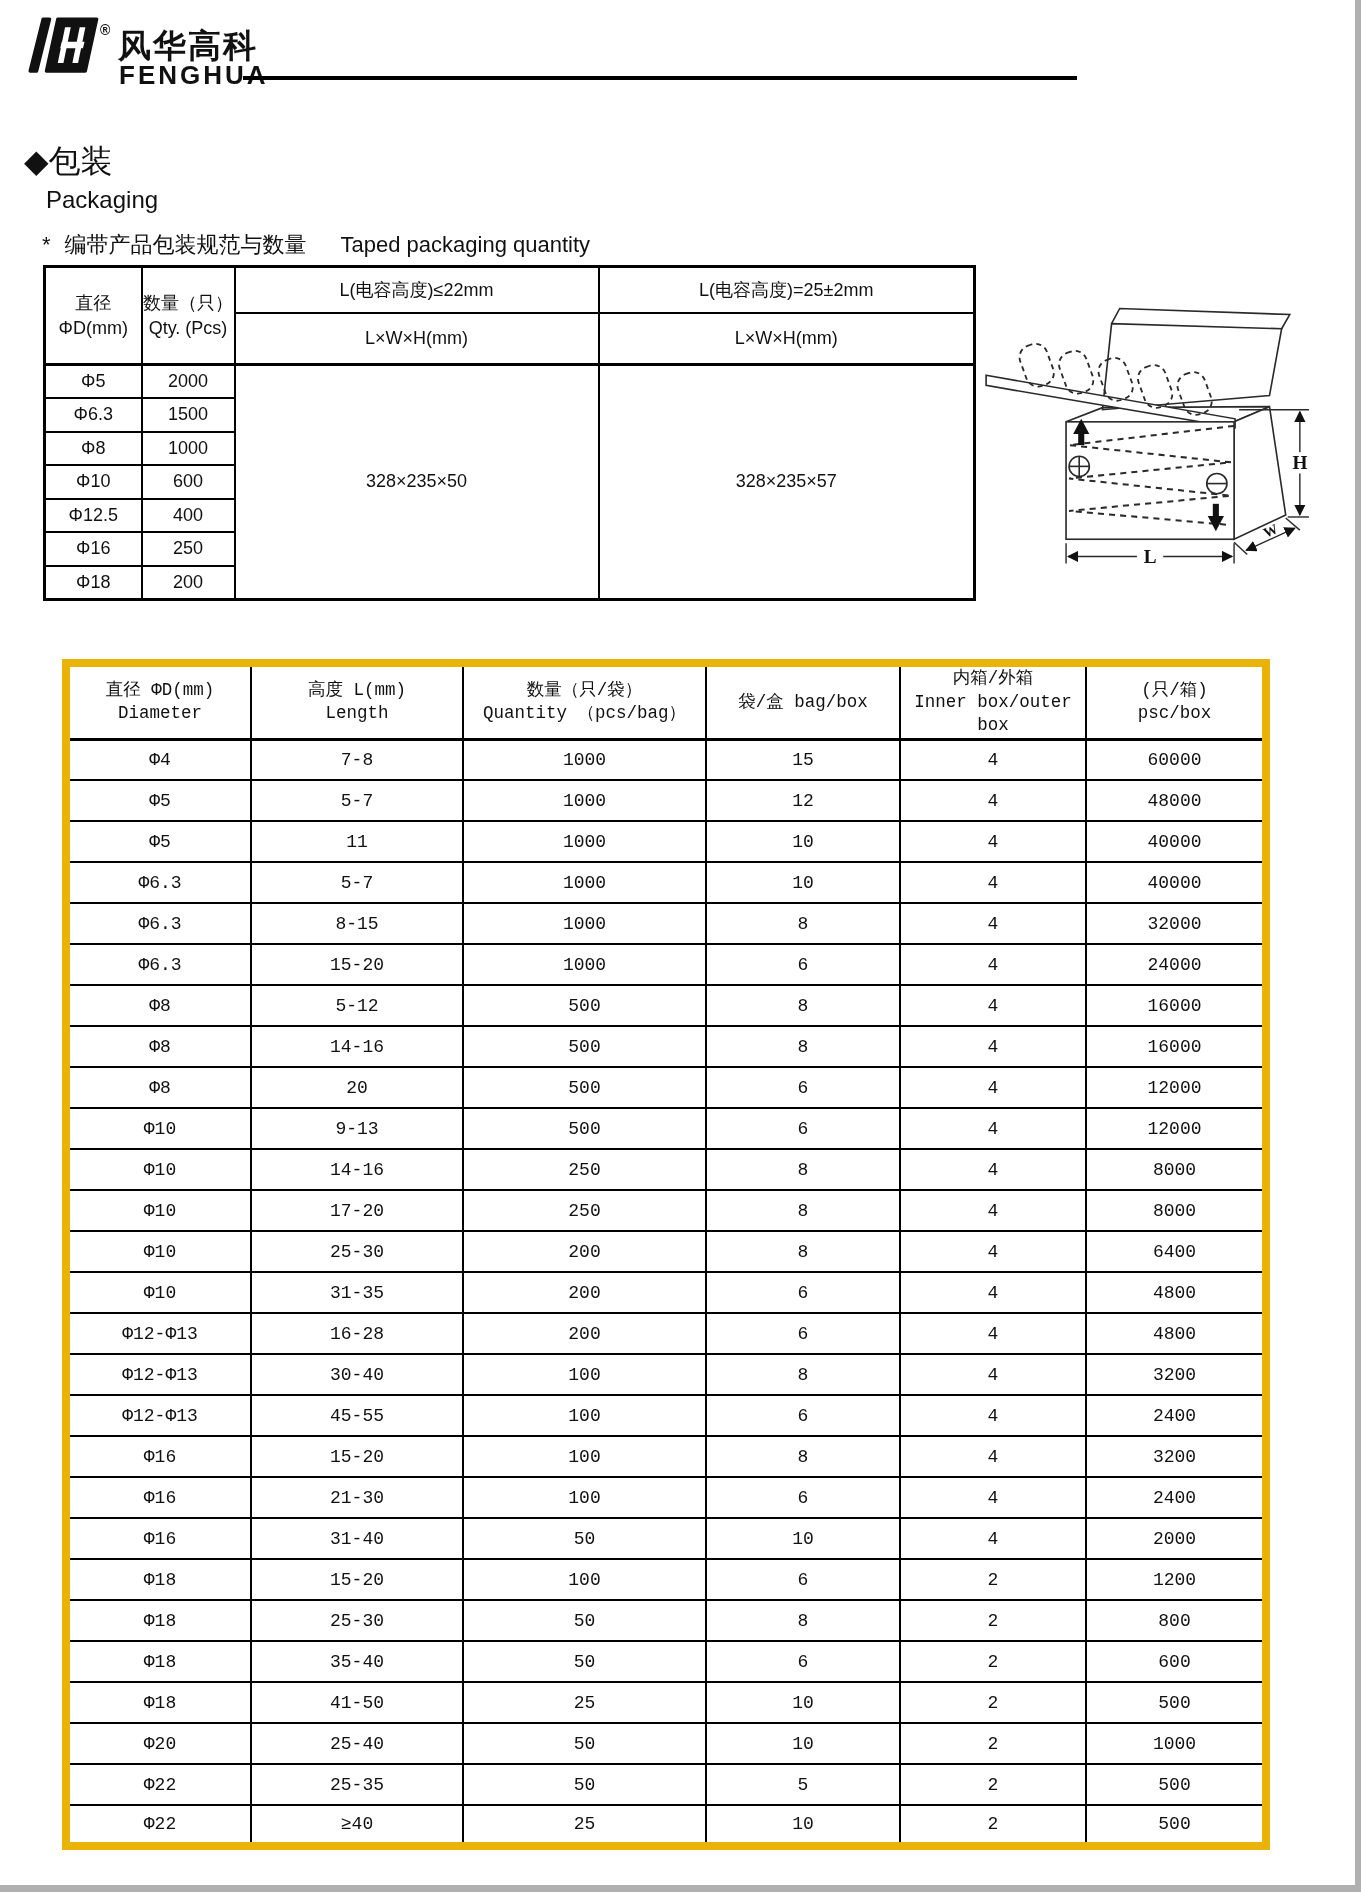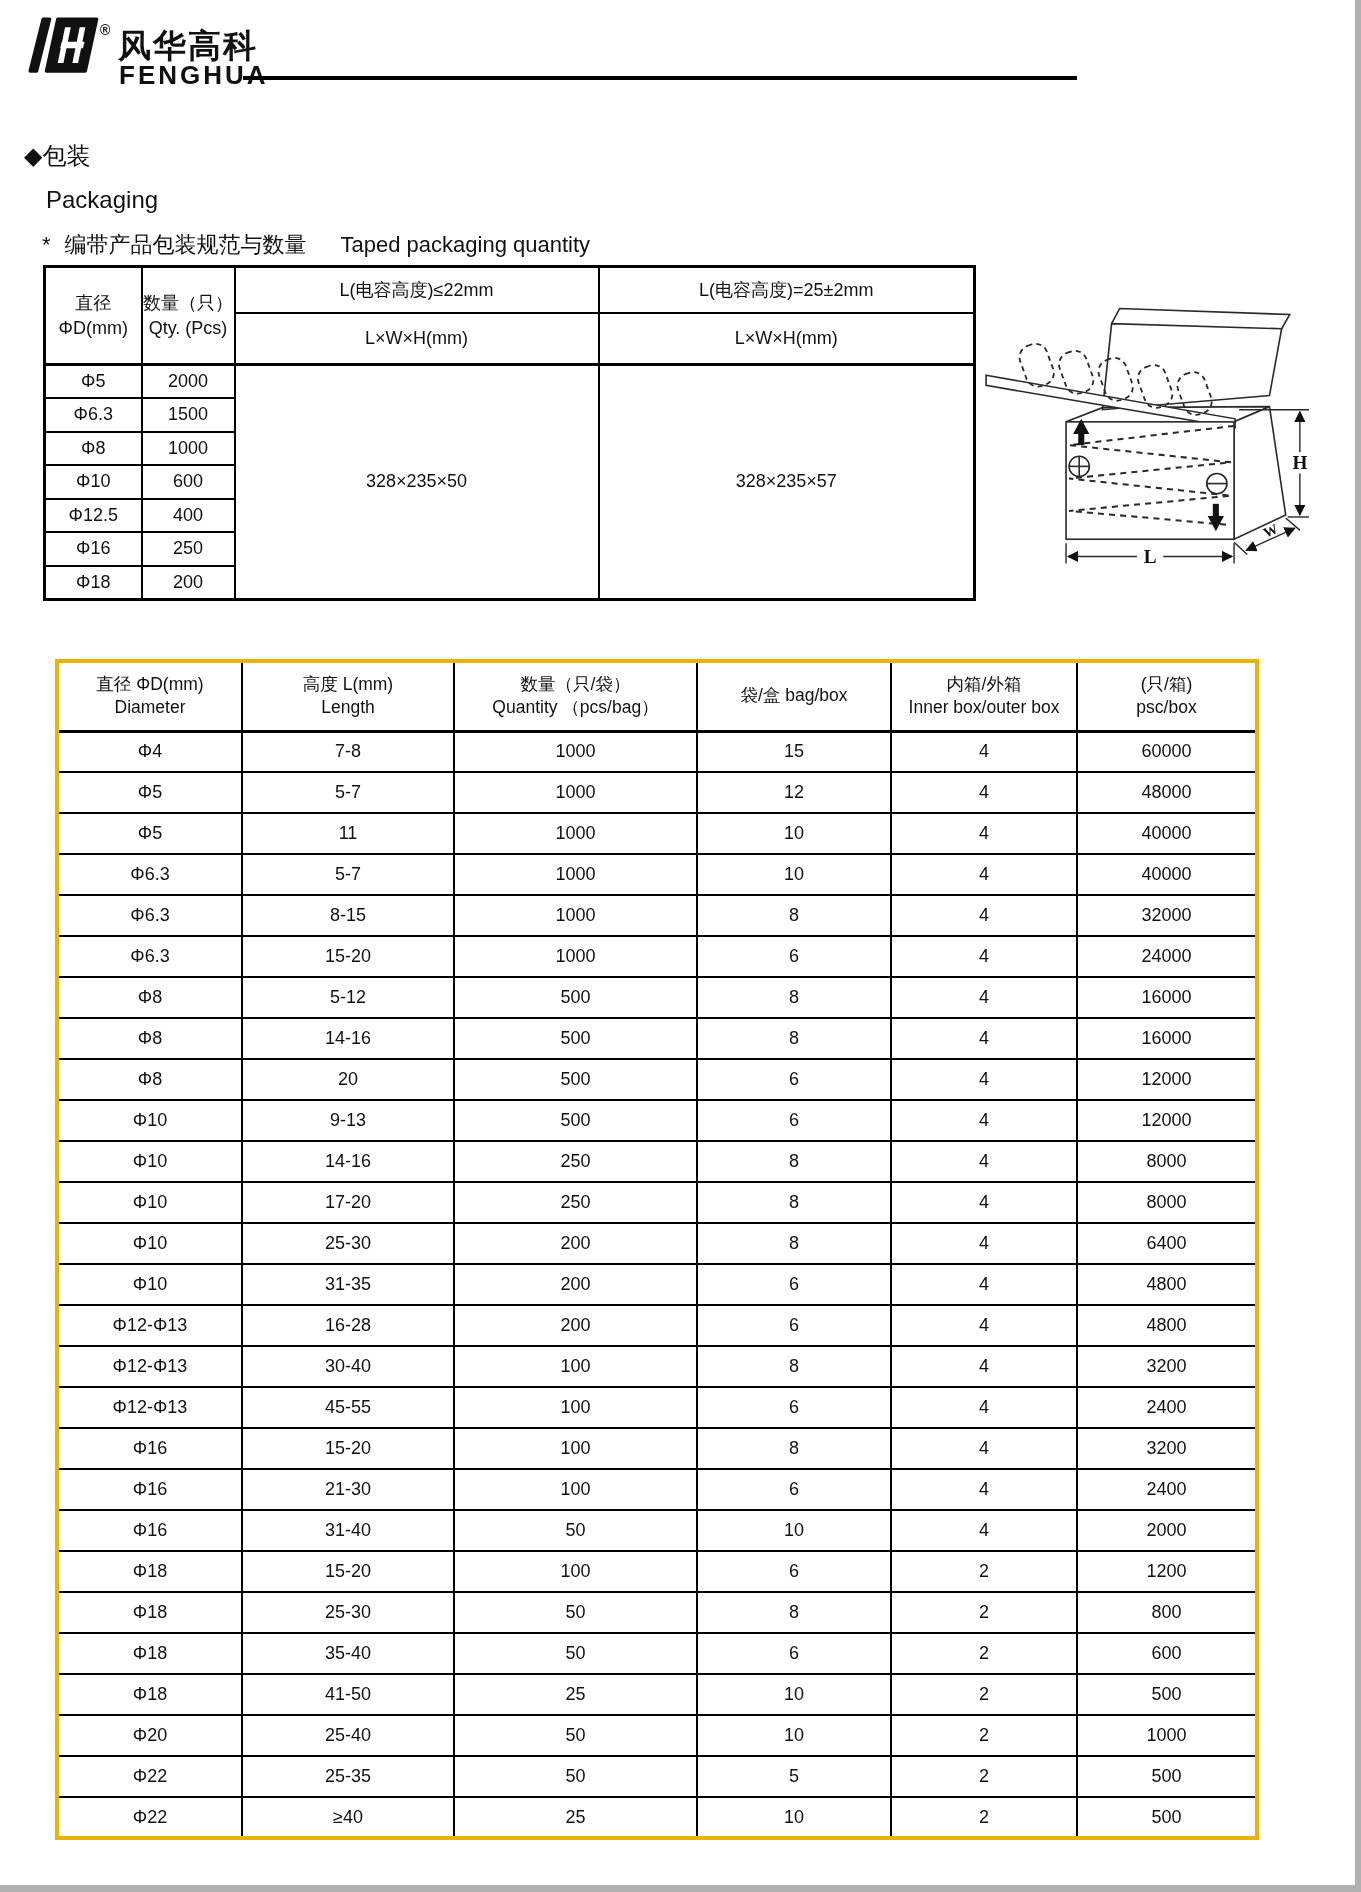--- a/index.html
+++ b/index.html
@@ -20,42 +20,42 @@
   .reg{position:absolute;left:100px;top:22px;font-size:14px;font-weight:bold;}
   .brand-zh{position:absolute;left:118px;top:24px;font-size:33px;font-weight:bold;letter-spacing:2px;}
   .brand-en{position:absolute;left:119px;top:60px;font-size:26px;font-weight:bold;letter-spacing:3px;}
   .page-title{
     position:absolute;left:460px;top:26px;width:602px;margin:0;
     text-align:right;font-size:27px;font-weight:bold;letter-spacing:0.5px;white-space:nowrap;
   }
   .title-rule{position:absolute;left:243px;top:76px;width:834px;height:4px;background:#000;}
 
   
-  .sec-zh{position:absolute;left:24px;top:140px;font-size:24px;}
+  .sec-zh{position:absolute;left:24px;top:140px;font-size:32px;}
   .sec-en{position:absolute;left:46px;top:186px;font-size:24px;}
   .sub-heading{position:absolute;font-size:22px;white-space:nowrap;}
   .sub-heading .star{margin-right:14px;}
   .sub-heading .en{margin-left:34px;}
   .taped-heading{left:42px;top:230px;}
   .bulk-heading{left:42px;top:622px;}
 
   
   table{border-collapse:collapse;table-layout:fixed;position:absolute;background:#fff;}
   th,td{border:2px solid #000;text-align:center;vertical-align:middle;padding:0;font-weight:normal;}
   th span{display:block;line-height:1.35;}
   th span:empty{display:none;}
 
   .t1{left:43px;top:265px;width:930px;border:3px solid #000;font-size:18px;}
   .t1 thead{border-bottom:3px solid #000;}
   .t1 thead tr:nth-child(1){height:46px;}
   .t1 thead tr:nth-child(2){height:52px;}
   .t1 tbody tr{height:33.5px;}
   .t1 .dims{font-size:18px;}
 
-  .t2{left:55px;top:659px;width:1200px;border:4px solid #eab308;font-size:18px;}
+  .t2{left:62px;top:659px;width:1200px;border:8px solid #eab308;font-size:18px;font-family:Liberation Mono, monospace;}
   .t2 thead{border-bottom:3px solid #000;}
   .t2 thead tr{height:70px;}
   .t2 thead th{font-size:17.5px;}
   .t2 tbody tr{height:41px;}
 
   
   .diagram{position:absolute;left:978px;top:298px;width:334px;height:274px;}
   .diagram .ln{stroke:#2a2a2a;stroke-width:1.6;fill:none;}
   .diagram .fill-w{fill:#fff;stroke:#2a2a2a;stroke-width:1.6;}
   .diagram .dash{stroke:#2a2a2a;stroke-width:2;fill:none;stroke-dasharray:6 5;}

